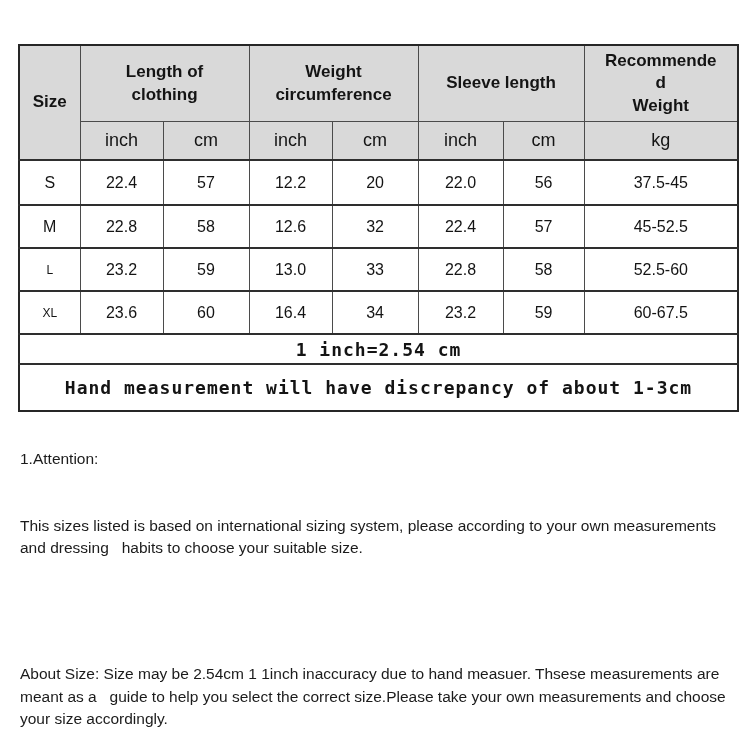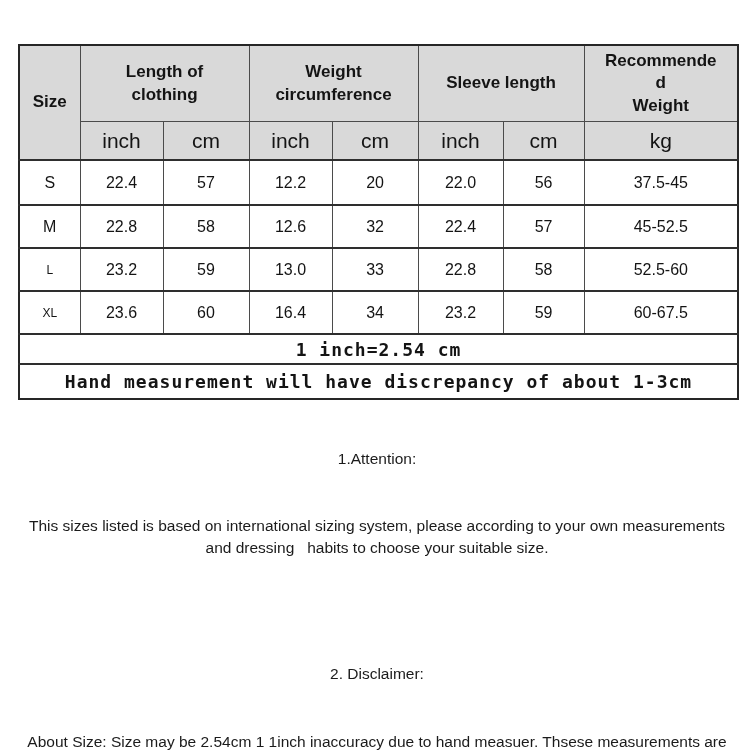--- a/index.html
+++ b/index.html
@@ -14,40 +14,40 @@
     border-collapse:collapse; table-layout:fixed;
     border:2px solid #262626;
   }
   .size-chart th, .size-chart td {
     border:1px solid #4b4b4b; text-align:center; vertical-align:middle;
     padding:0; color:#141414;
   }
   tr.group-row th { background:#d9d9d9; font-weight:bold; font-size:17px; line-height:1.3; height:75px; }
   th.size-head { font-size:18px;margin-left:38px; }
   .pre { white-space:pre-line; }
-  tr.sub-row th { background:#d9d9d9; font-weight:normal; font-size:21px; height:37px; }
+  tr.sub-row th { background:#d9d9d9; font-weight:normal; font-size:18px; height:37px; }
   tr.data-row { height:43px; }
   tr.data-row td { border-top:2px solid #2e2e2e; font-size:16px; }
   tr.data-row.first { height:45px; }
   td.size-label { font-size:17px; }
   td.size-label.small { font-size:12px; }
   tr.note-row td {
     border-top:2px solid #2e2e2e;
     font-family:"DejaVu Sans Mono","Liberation Mono",monospace;
     font-weight:bold; font-size:18px; letter-spacing:1px;
   }
   tr.note-row.n1 { height:30px; }
-  tr.note-row.n2 { height:35px; }
+  tr.note-row.n2 { height:47px; }
 
   
   .notes {
     position:absolute; left:20px; top:403px; width:714px;
     font-size:15.5px; line-height:22.4px; color:#1b1b1b;
   }
-  .para { margin:0 0 14px 0; white-space:pre-wrap;text-align:center; }
+  .para { margin:0 0 14px 0; white-space:pre-wrap; }
   .para div { white-space:pre-wrap; }
 </style>
 </head>
 <body>
 
 <table class="size-chart">
   <colgroup>
     <col style="width:61px">
       <col style="width:83px">
       <col style="width:86px">
@@ -129,19 +129,18 @@
   </tbody>
 </table>
 
 <div class="notes">
   <div class="para">
     <div>1.Attention:</div>
     <div>This sizes listed is based on international sizing system, please according to your own measurements
 and dressing   habits to choose your suitable size.</div>
   </div>
   <div class="para">
-    <div>2. Disclaimer:</div>
     <div>About Size: Size may be 2.54cm 1 1inch inaccuracy due to hand measuer. Thsese measurements are
 meant as a   guide to help you select the correct size.Please take your own measurements and choose
 your size accordingly.</div>
   </div>
 
 </div>
 
 </body></html>

